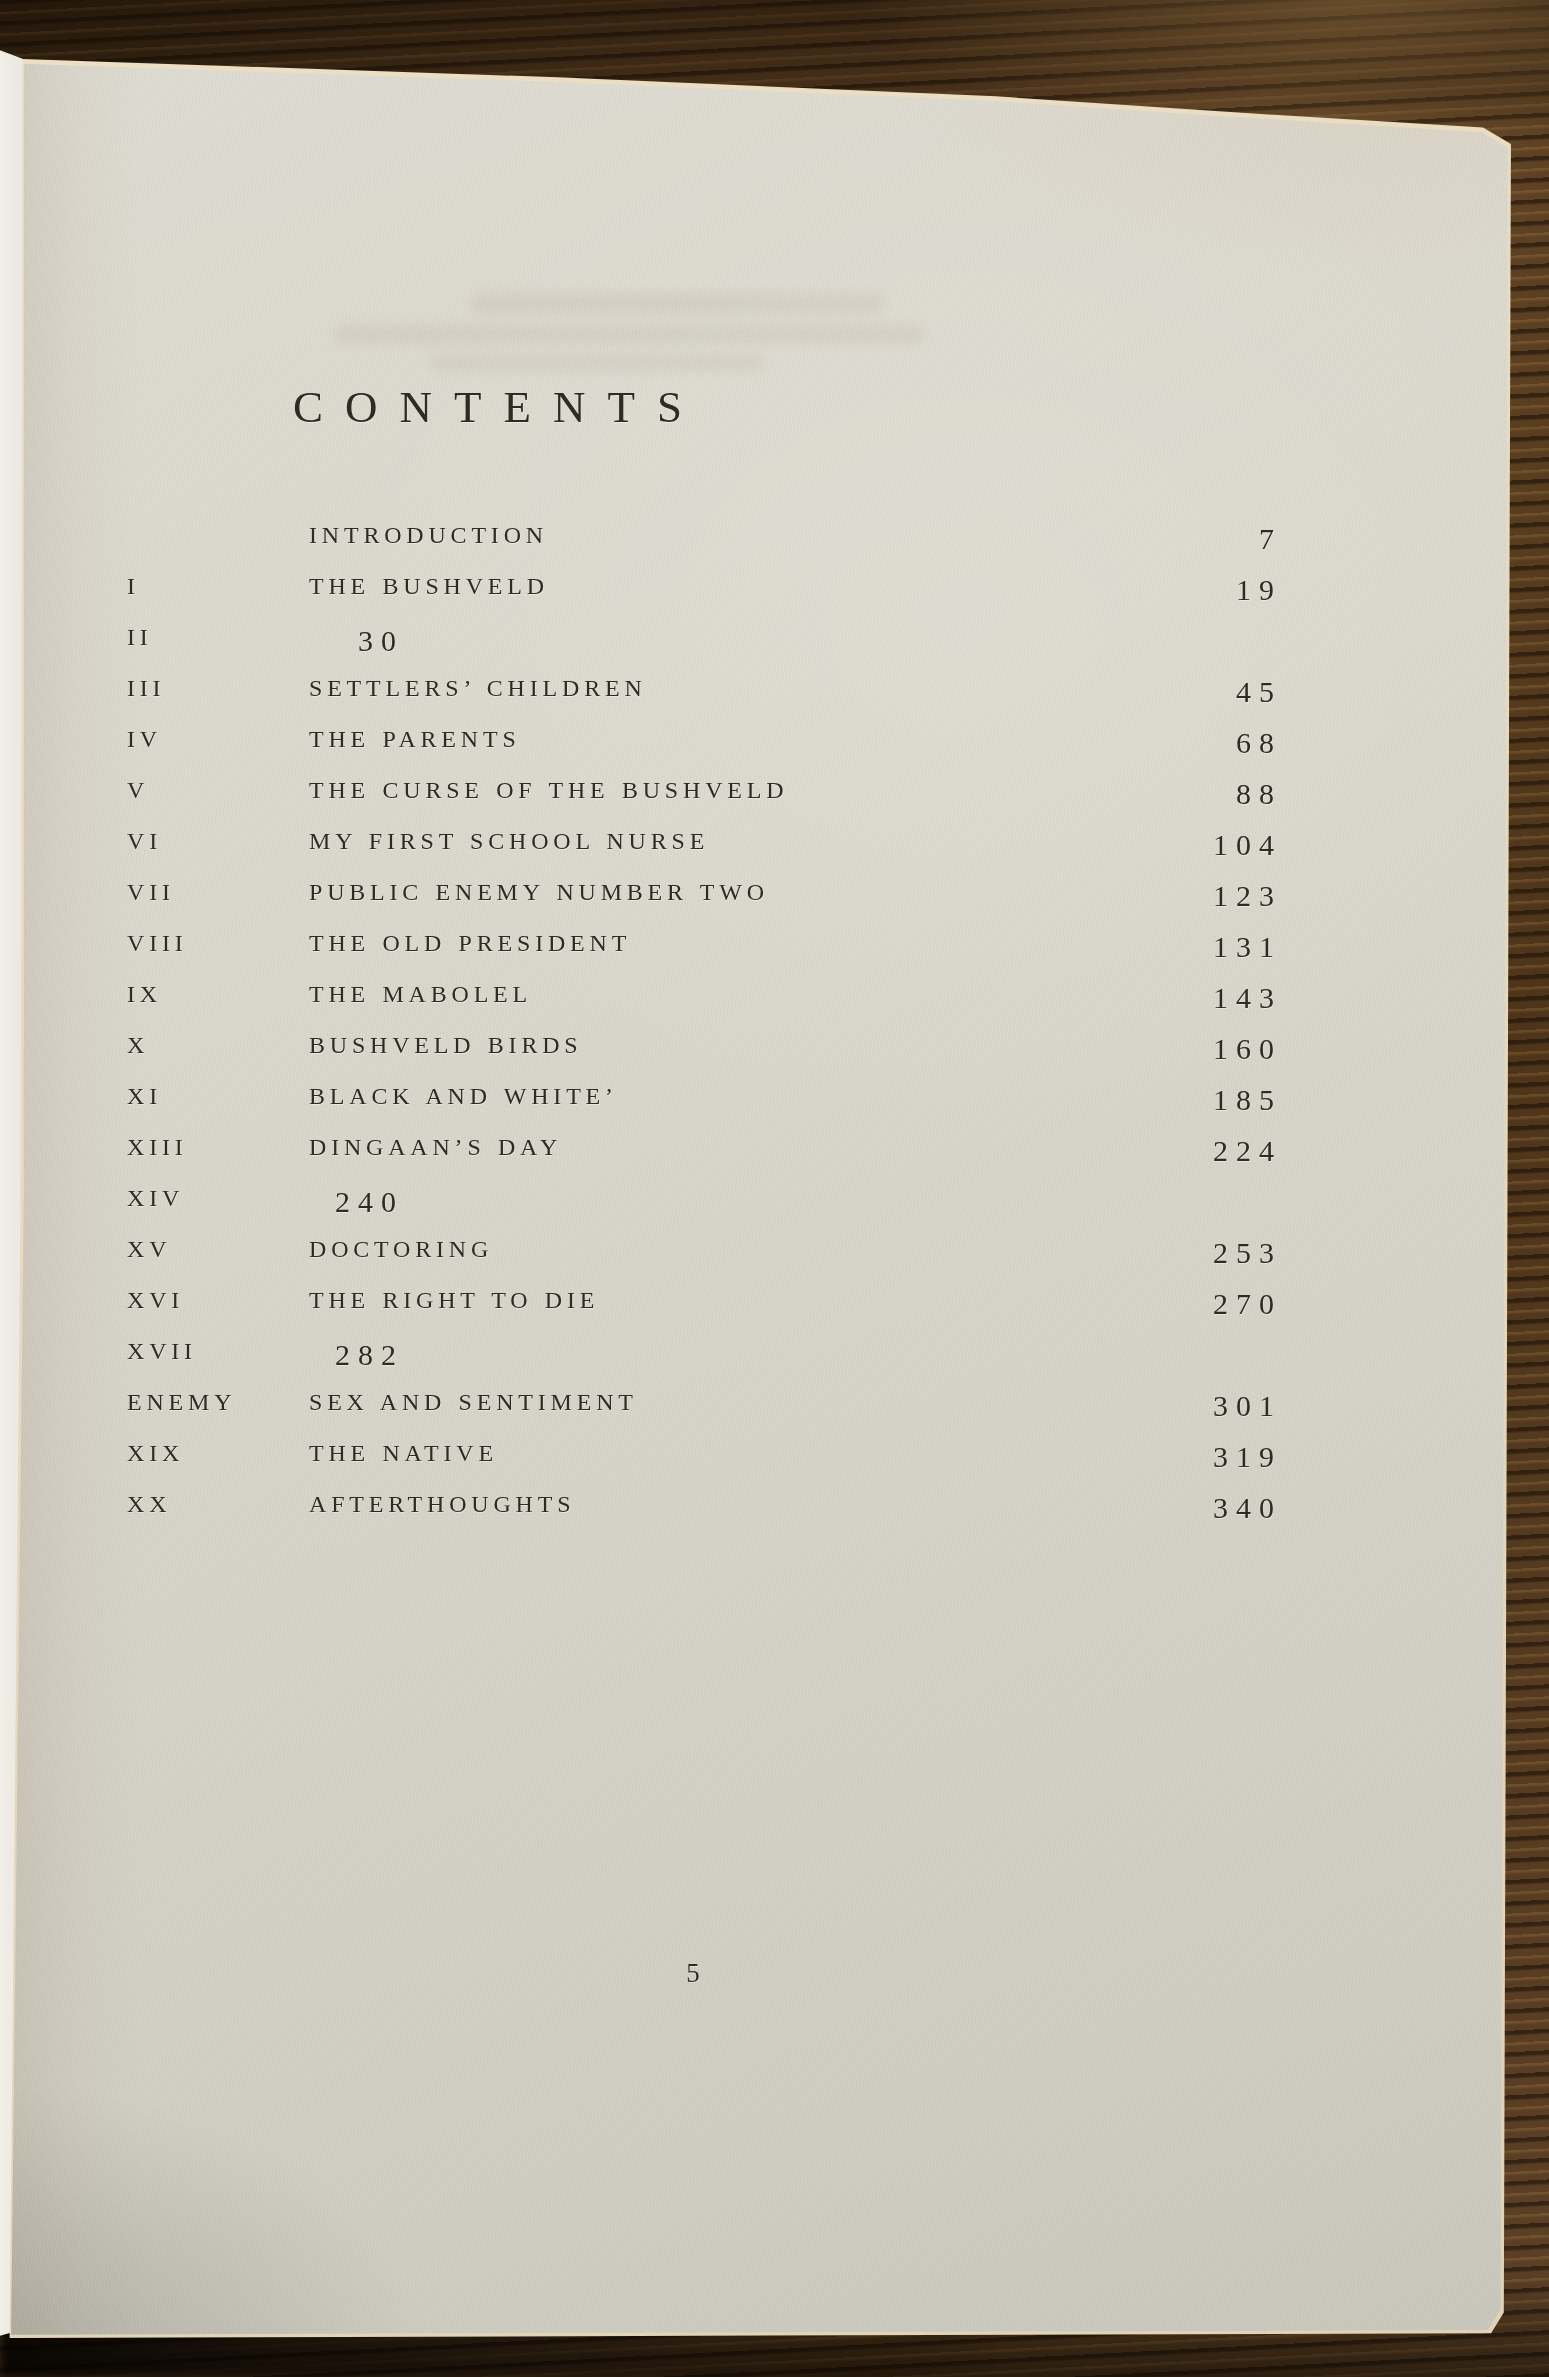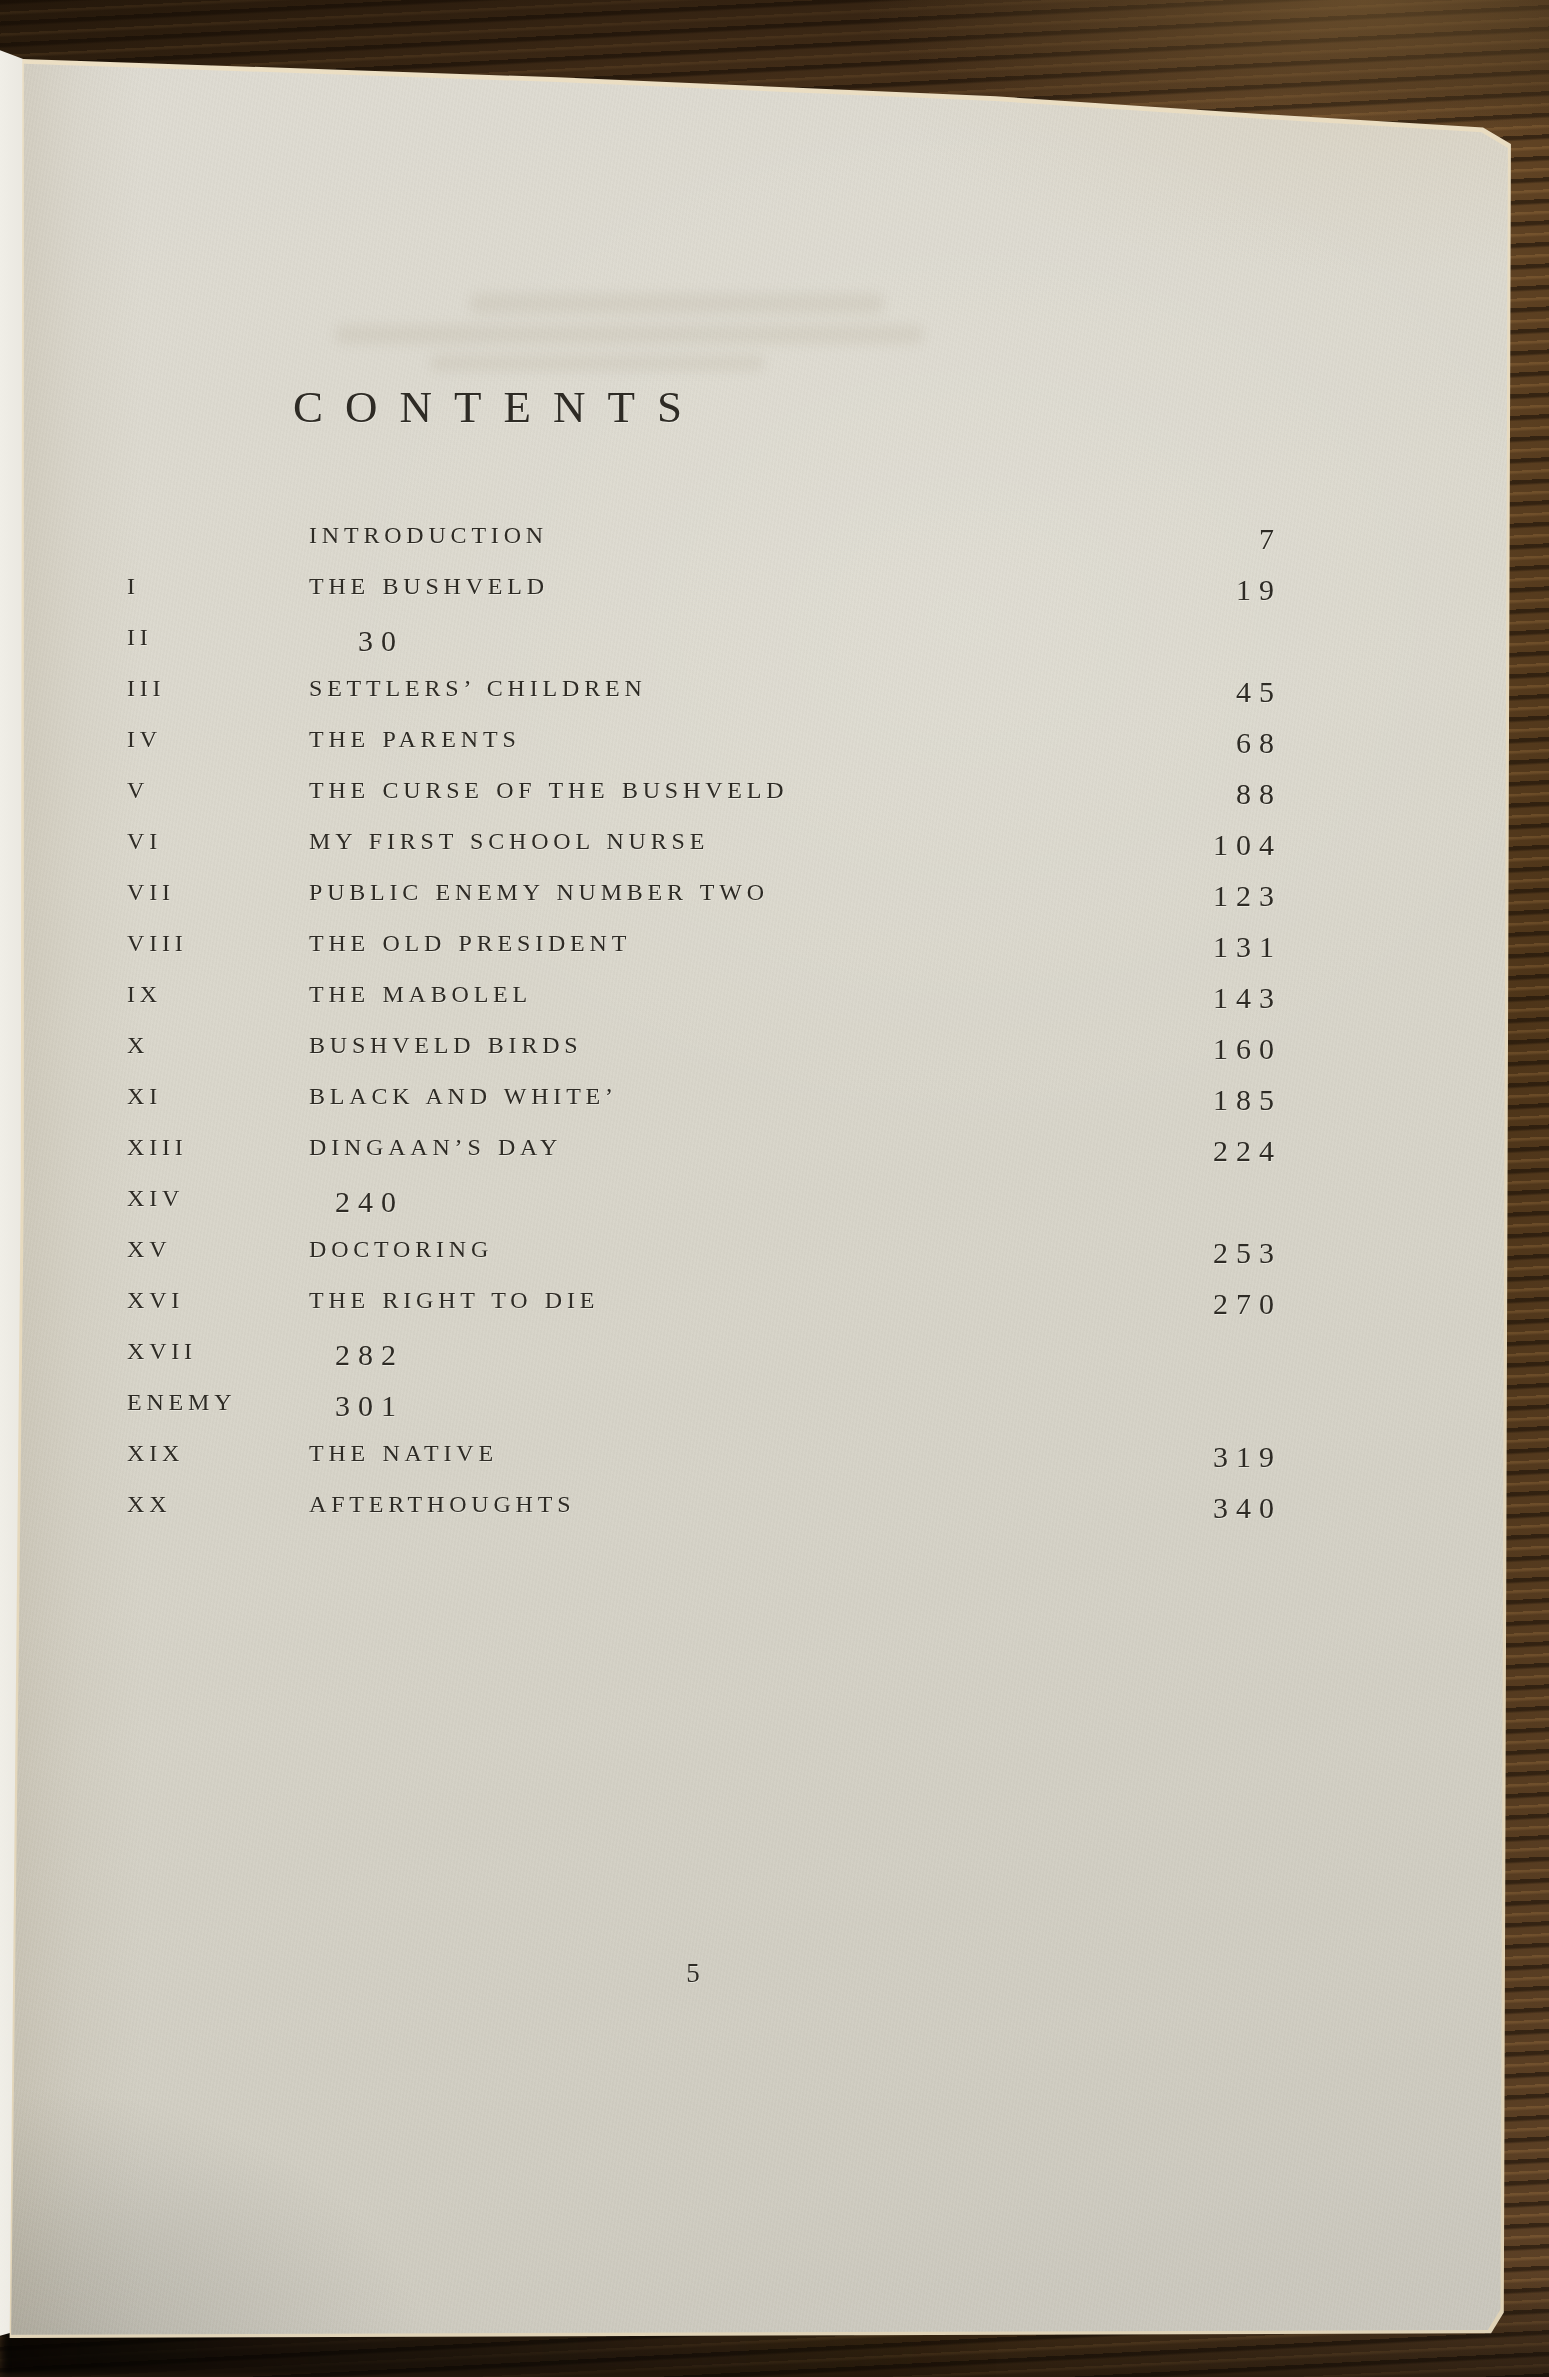--- a/index.html
+++ b/index.html
@@ -219,20 +219,21 @@
     <span class="pg print">270</span>
   </div>
 
   <div class="toc-row">
     <span class="num print">XVII</span>
     <span class="pg print">282</span>
   </div>
 
   <div class="toc-row">
     <span class="num print">ENEMY</span>
+    <span class="ttl print">SEX AND SENTIMENT</span>
     <span class="pg print">301</span>
   </div>
 
   <div class="toc-row">
     <span class="num print">XIX</span>
     <span class="ttl print">THE NATIVE</span>
     <span class="pg print">319</span>
   </div>
 
   <div class="toc-row">

